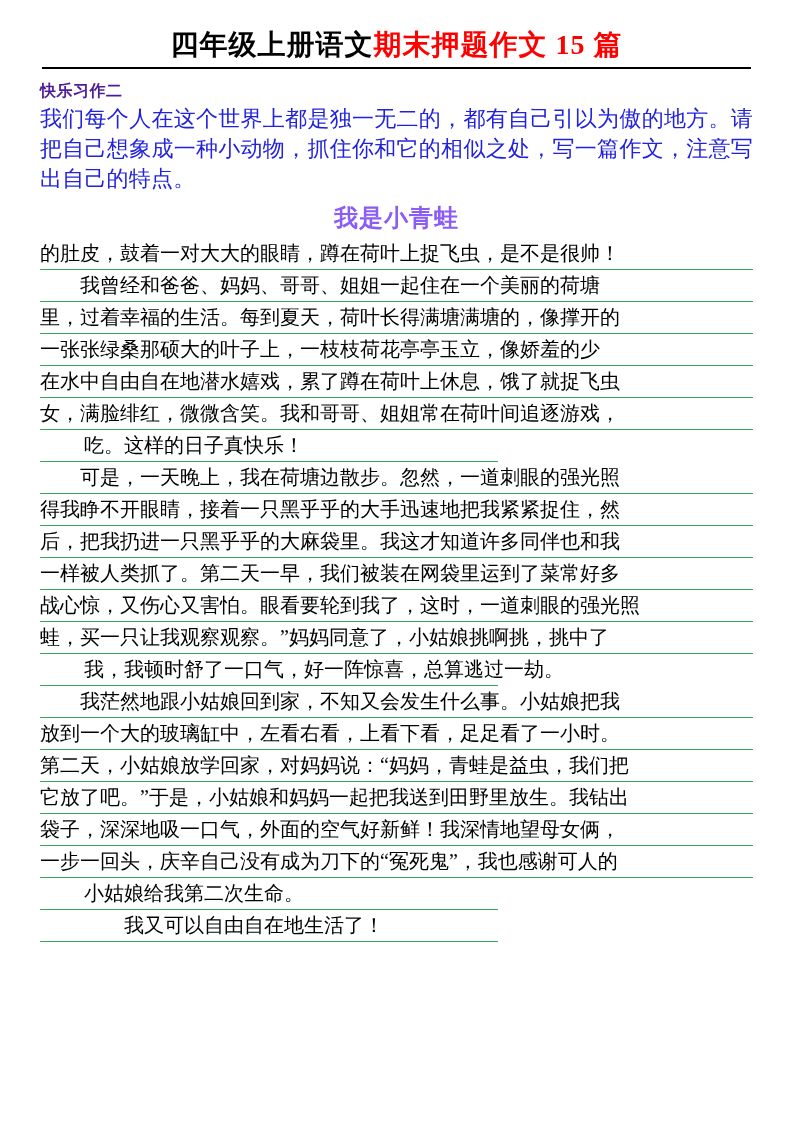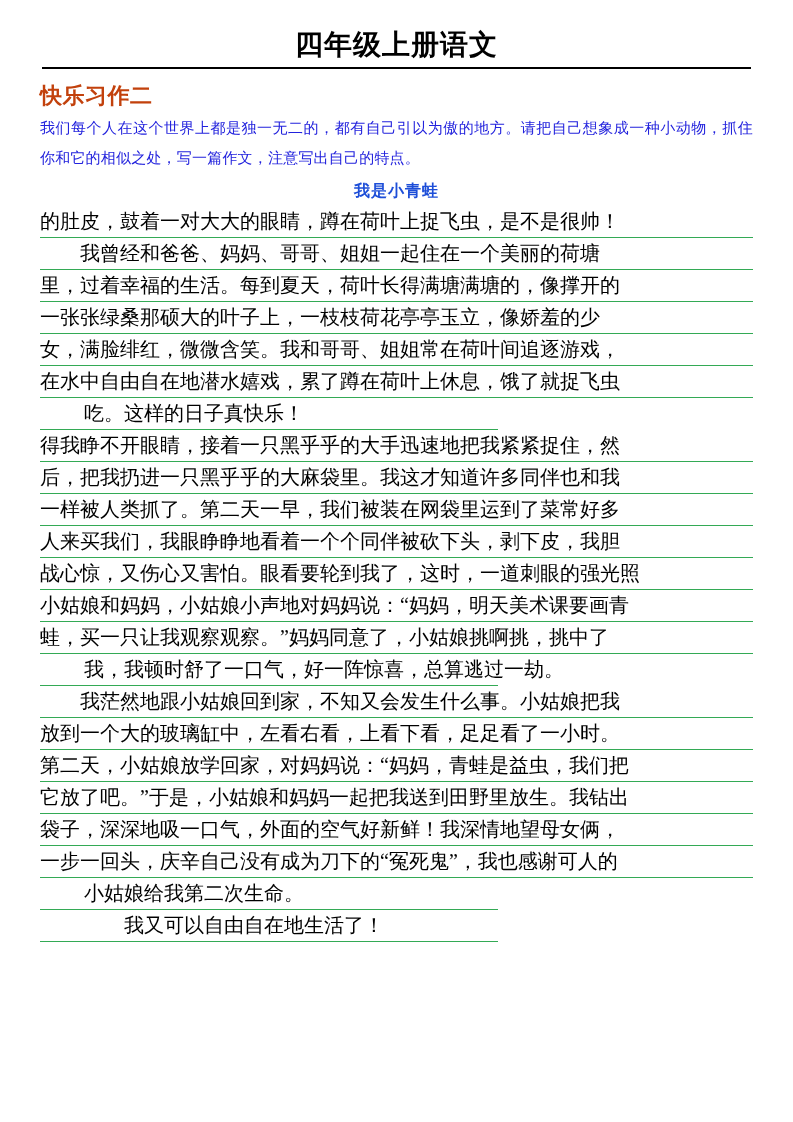--- a/index.html
+++ b/index.html
@@ -34,42 +34,42 @@
     margin: 0 2px 0 2px;
   }
   .title-black {
     color: #000000;
   }
   .title-red {
     color: #ff0000;
   }
   
   .section-heading {
-    color: #c2410c;
+    color: #4c1d95;
     font-weight: bold;
-    font-size: 22px;
+    font-size: 16px;
     margin-top: 12px;
     margin-bottom: 2px;
     letter-spacing: 0.5px;
   }
   
   .prompt {
     color: #2222dd;
-    font-size: 15px;
+    font-size: 22px;
     line-height: 30px;
     text-align: justify;
     text-justify: inter-ideograph;
     letter-spacing: 0.2px;
     margin-bottom: 8px;
   }
   
   .essay-title {
-    color: #1d4ed8;
+    color: #8b5cf6;
     font-weight: bold;
-    font-size: 16px;
+    font-size: 24px;
     text-align: center;
     margin: 6px 0 4px 0;
     letter-spacing: 1px;
   }
   
   .body-text {
     font-size: 20px;
     line-height: 31px;
     color: #000000;
     text-align: justify;
@@ -87,42 +87,42 @@
   .w58 { width: 58%; padding-left: 44px; }
   .w99 { width: 100%; }
 </style>
 </head>
 <body>
 
 <div class="page">
 
   <div class="title-row">
     <span class="title-black">四年级上册语文</span>
+      <span class="title-red">期末押题作文 15 篇</span>
   </div>
 
   <div class="section-heading">快乐习作二</div>
 
   <div class="prompt">我们每个人在这个世界上都是独一无二的，都有自己引以为傲的地方。请把自己想象成一种小动物，抓住你和它的相似之处，写一篇作文，注意写出自己的特点。</div>
 
   <div class="essay-title">我是小青蛙</div>
 
   <div class="body-text" id="body-text">
       <span class="line w99">的肚皮，鼓着一对大大的眼睛，蹲在荷叶上捉飞虫，是不是很帅！</span>
       <span class="line indent w99">我曾经和爸爸、妈妈、哥哥、姐姐一起住在一个美丽的荷塘</span>
       <span class="line w99">里，过着幸福的生活。每到夏天，荷叶长得满塘满塘的，像撑开的</span>
       <span class="line w99">一张张绿桑那硕大的叶子上，一枝枝荷花亭亭玉立，像娇羞的少</span>
+      <span class="line w99">在水中自由自在地潜水嬉戏，累了蹲在荷叶上休息，饿了就捉飞虫</span>
       <span class="line w99">女，满脸绯红，微微含笑。我和哥哥、姐姐常在荷叶间追逐游戏，</span>
-      <span class="line w99">在水中自由自在地潜水嬉戏，累了蹲在荷叶上休息，饿了就捉飞虫</span>
       <span class="line w58">吃。这样的日子真快乐！</span>
+      <span class="line indent w99">可是，一天晚上，我在荷塘边散步。忽然，一道刺眼的强光照</span>
       <span class="line w99">得我睁不开眼睛，接着一只黑乎乎的大手迅速地把我紧紧捉住，然</span>
       <span class="line w99">后，把我扔进一只黑乎乎的大麻袋里。我这才知道许多同伴也和我</span>
       <span class="line w99">一样被人类抓了。第二天一早，我们被装在网袋里运到了菜常好多</span>
-      <span class="line w99">人来买我们，我眼睁睁地看着一个个同伴被砍下头，剥下皮，我胆</span>
       <span class="line w99">战心惊，又伤心又害怕。眼看要轮到我了，这时，一道刺眼的强光照</span>
-      <span class="line w99">小姑娘和妈妈，小姑娘小声地对妈妈说：“妈妈，明天美术课要画青</span>
       <span class="line w99">蛙，买一只让我观察观察。”妈妈同意了，小姑娘挑啊挑，挑中了</span>
       <span class="line w58">我，我顿时舒了一口气，好一阵惊喜，总算逃过一劫。</span>
       <span class="line indent w99">我茫然地跟小姑娘回到家，不知又会发生什么事。小姑娘把我</span>
       <span class="line w99">放到一个大的玻璃缸中，左看右看，上看下看，足足看了一小时。</span>
       <span class="line w99">第二天，小姑娘放学回家，对妈妈说：“妈妈，青蛙是益虫，我们把</span>
       <span class="line w99">它放了吧。”于是，小姑娘和妈妈一起把我送到田野里放生。我钻出</span>
       <span class="line w99">袋子，深深地吸一口气，外面的空气好新鲜！我深情地望母女俩，</span>
       <span class="line w99">一步一回头，庆辛自己没有成为刀下的“冤死鬼”，我也感谢可人的</span>
       <span class="line w58">小姑娘给我第二次生命。</span>
       <span class="line indent w58">我又可以自由自在地生活了！</span>

